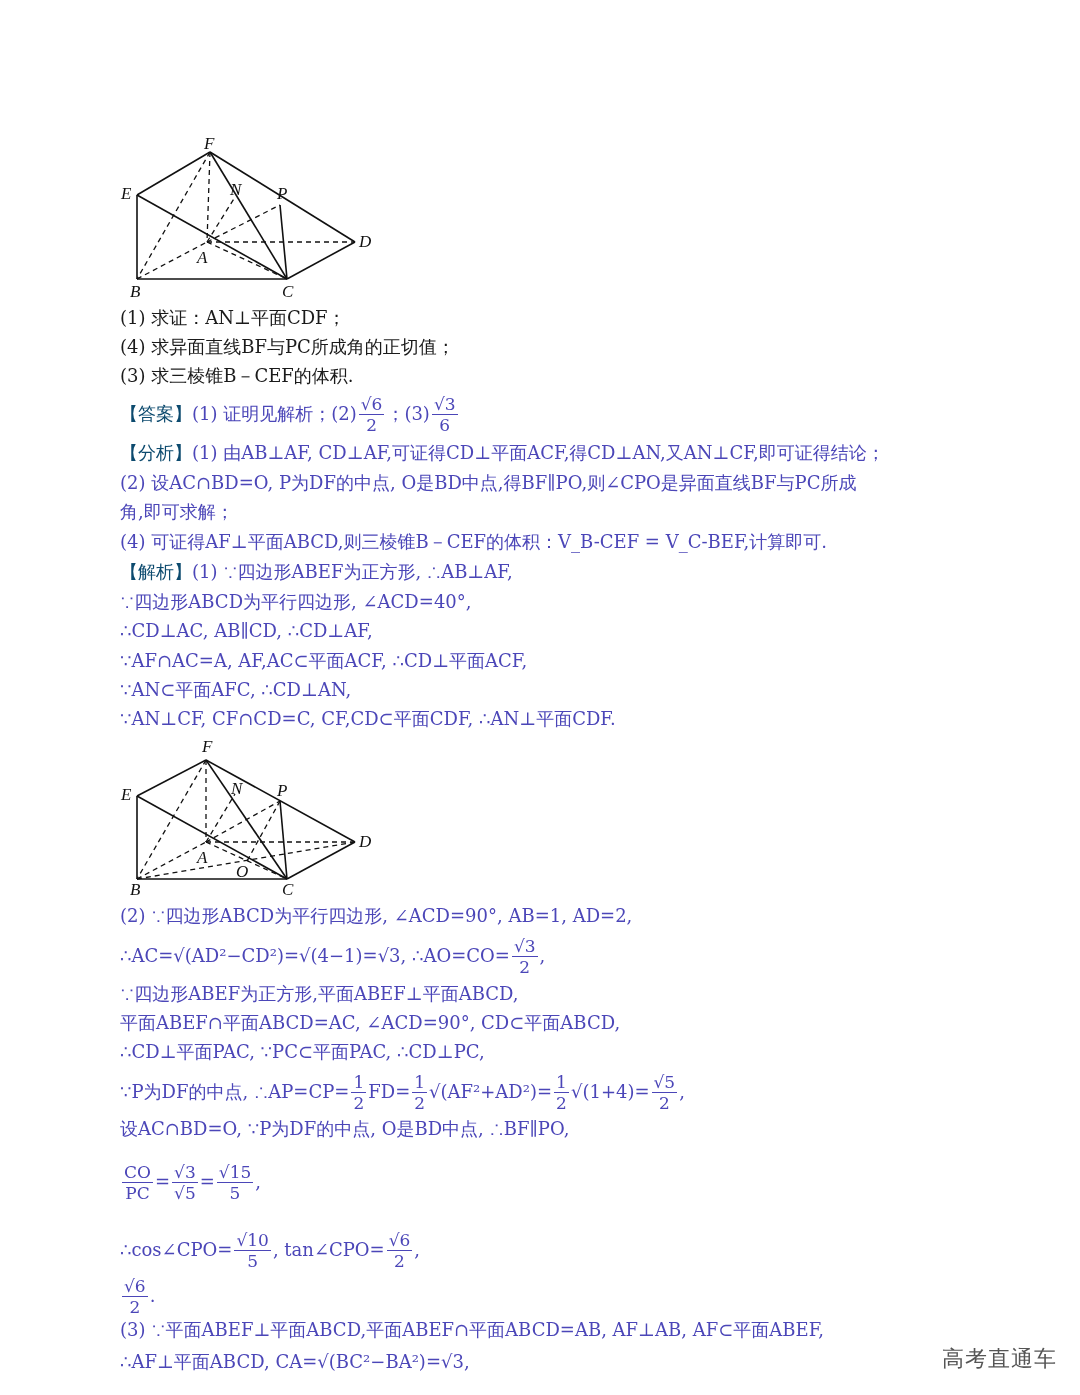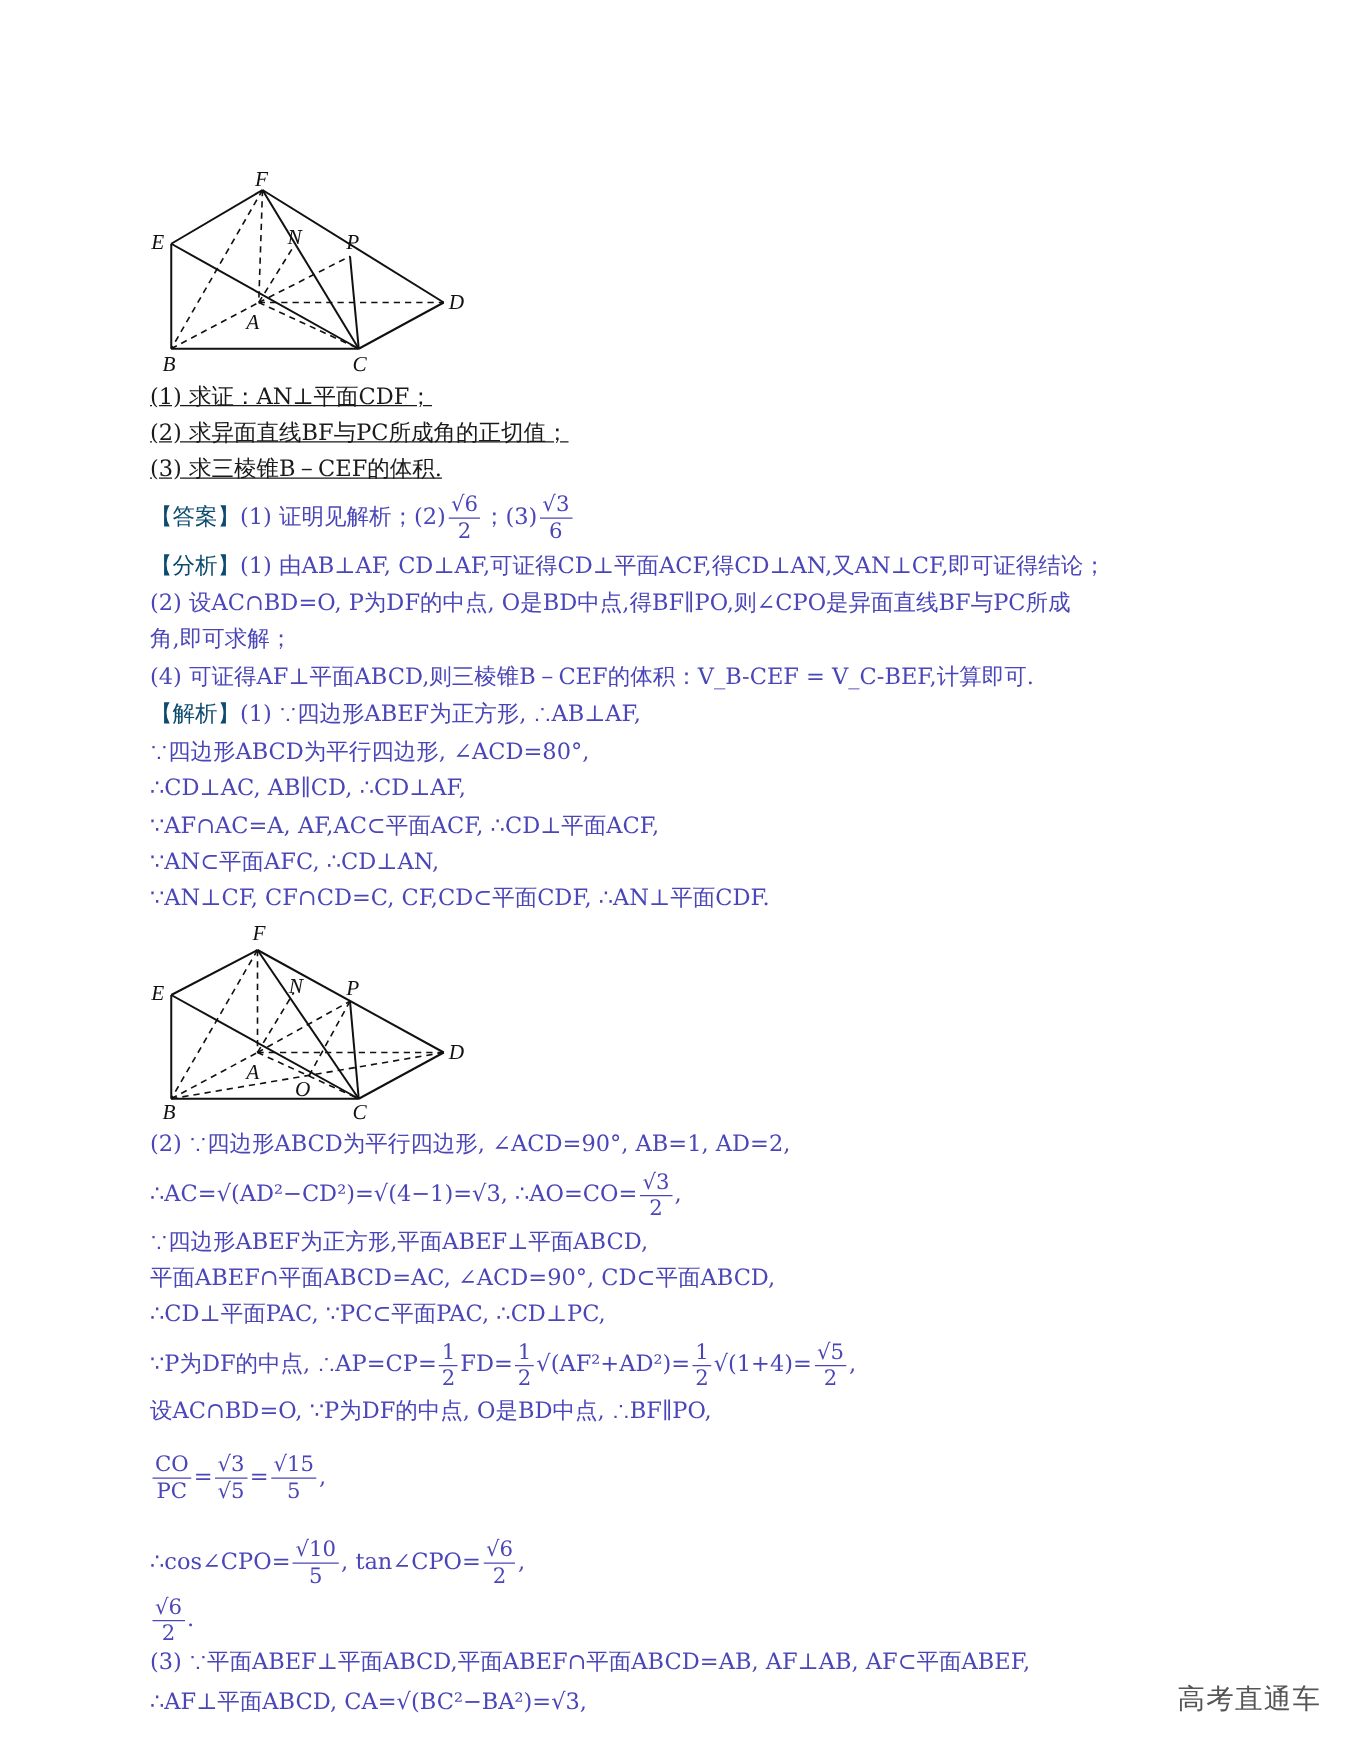--- a/index.html
+++ b/index.html
@@ -1,20 +1,20 @@
 <!DOCTYPE html>
 <html><head>
 <meta charset="utf-8">
 <style>
   html, body { margin: 0; padding: 0; background: #ffffff; }
   body { width: 1080px; height: 1395px; position: relative; overflow: hidden;
          font-family: "DejaVu Serif", "Liberation Serif", serif; }
   .fig { position: absolute; }
   .line { position: absolute; left: 120px; white-space: nowrap; font-size: 18px; line-height: 24px; }
-  .black { color: #1a1a1a; text-decoration: underline; }
+  .black { color: #1a1a1a; }
   .blue { color: #4b46b8; }
   .bracket { color: #0c4a6e; }
   .frac { display: inline-block; vertical-align: middle; text-align: center; font-style: normal; margin: 0 2px; }
   .frac span { display: block; line-height: 20px; font-size: 17px; padding: 0 2px; }
   .frac .num { border-bottom: 1px solid currentColor; }
   .watermark { position: absolute; left: 942px; top: 1344px; font-family: "DejaVu Sans", sans-serif; font-size: 22px; color: #555; letter-spacing: 1px; }
   svg text { font-family: "Liberation Serif", serif; font-style: italic; font-size: 17px; fill: #111; }
 </style>
 </head>
 <body>
@@ -43,34 +43,34 @@
   <text x="6" y="64">E</text>
   <text x="115" y="60">N</text>
   <text x="162" y="64">P</text>
   <text x="244" y="112">D</text>
   <text x="82" y="128">A</text>
   <text x="15" y="162">B</text>
   <text x="167" y="162">C</text>
 </svg>
 
 <div class="line black" style="top:306px">(1) 求证：AN⊥平面CDF；</div>
-<div class="line black" style="top:335px">(2) 求异面直线BF与PC所成角的正切值；</div>
+<div class="line black" style="top:335px">(4) 求异面直线BF与PC所成角的正切值；</div>
 <div class="line black" style="top:364px">(3) 求三棱锥B－CEF的体积.</div>
 
 <div class="line blue" style="top:394px">
   <span class="bracket">【答案】</span><span>(1) 证明见解析；(2)</span><span class="frac"><span class="num">√6</span><span>2</span></span><span>；(3)</span><span class="frac"><span class="num">√3</span><span>6</span></span>
 </div>
 
 <div class="line blue" style="top:441px"><span class="bracket">【分析】</span><span>(1) 由AB⊥AF, CD⊥AF,可证得CD⊥平面ACF,得CD⊥AN,又AN⊥CF,即可证得结论；</span></div>
 <div class="line blue" style="top:471px">(2) 设AC∩BD=O, P为DF的中点, O是BD中点,得BF∥PO,则∠CPO是异面直线BF与PC所成</div>
 <div class="line blue" style="top:500px">角,即可求解；</div>
 <div class="line blue" style="top:530px">(4) 可证得AF⊥平面ABCD,则三棱锥B－CEF的体积：V_B-CEF = V_C-BEF,计算即可.</div>
 
 <div class="line blue" style="top:560px"><span class="bracket">【解析】</span><span>(1) ∵四边形ABEF为正方形, ∴AB⊥AF,</span></div>
-<div class="line blue" style="top:590px">∵四边形ABCD为平行四边形, ∠ACD=80°,</div>
+<div class="line blue" style="top:590px">∵四边形ABCD为平行四边形, ∠ACD=40°,</div>
 <div class="line blue" style="top:619px">∴CD⊥AC, AB∥CD, ∴CD⊥AF,</div>
 <div class="line blue" style="top:649px">∵AF∩AC=A, AF,AC⊂平面ACF, ∴CD⊥平面ACF,</div>
 <div class="line blue" style="top:678px">∵AN⊂平面AFC, ∴CD⊥AN,</div>
 <div class="line blue" style="top:707px">∵AN⊥CF, CF∩CD=C, CF,CD⊂平面CDF, ∴AN⊥平面CDF.</div>
 
 <svg class="fig" style="left:115px;top:736px" width="260" height="162" viewBox="0 0 260 162">
   <g stroke="#111" stroke-width="1.6" fill="none">
     <line x1="91" y1="24" x2="22" y2="60"></line>
     <line x1="22" y1="60" x2="22" y2="143"></line>
     <line x1="22" y1="143" x2="172" y2="143"></line>

